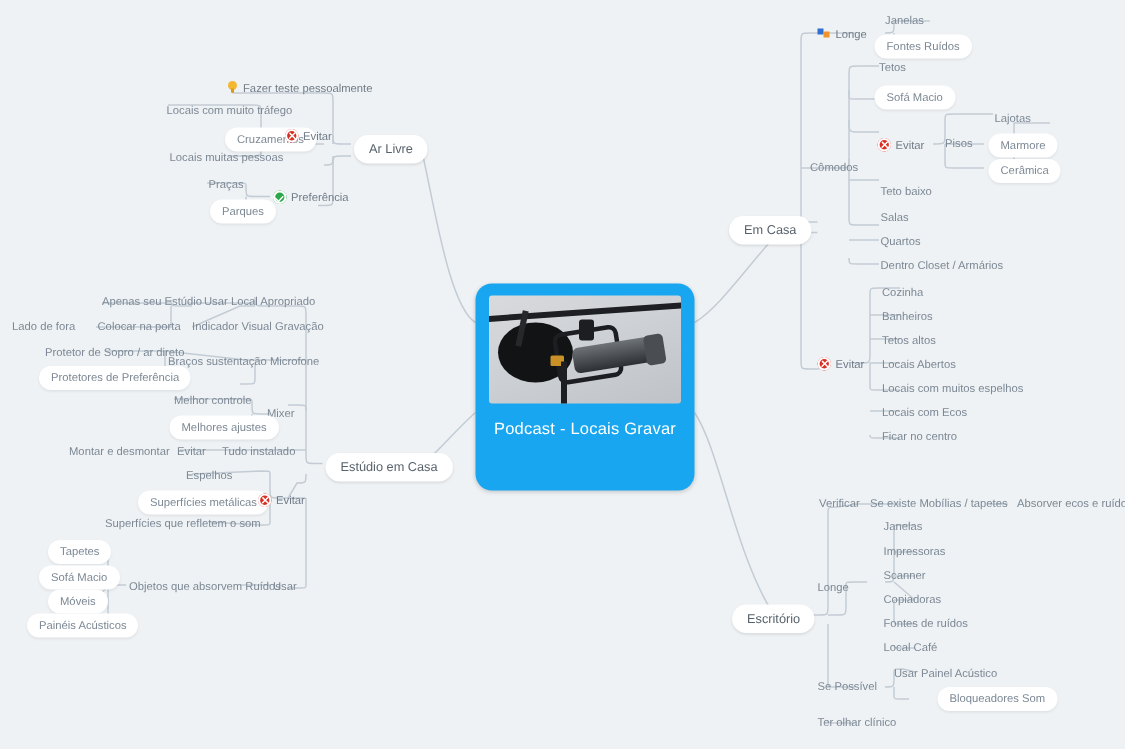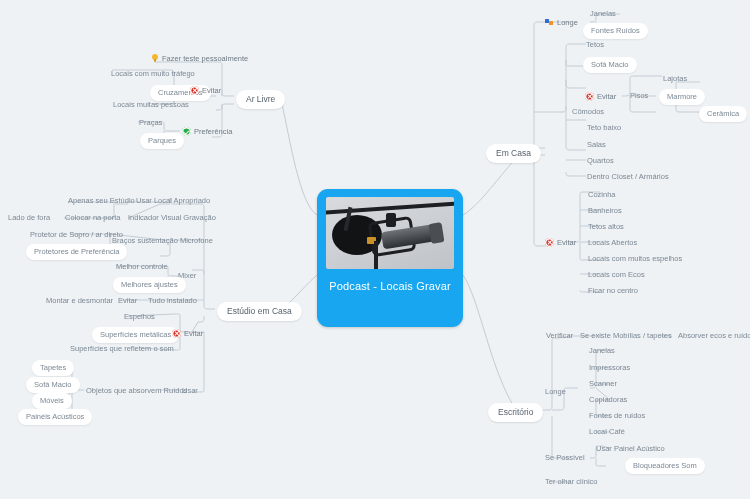--- a/index.html
+++ b/index.html
@@ -296,29 +296,29 @@
 
   <div class="node pill" style="left:486px; top:144px;">Em Casa</div>
   <div class="node" style="left:590px; top:10px;">Janelas</div>
   <div class="node icony" style="left:545px; top:18px;">
     <span class="ico ico-flag"></span>
     <span>Longe</span>
   </div>
   <div class="node pill l2" style="left:583px; top:23px;">Fontes Ruídos</div>
   <div class="node" style="left:586px; top:41px;">Tetos</div>
   <div class="node pill l2" style="left:583px; top:57px;">Sofá Macio</div>
-  <div class="node" style="left:540px; top:108px;margin-left:32px;">Cômodos</div>
+  <div class="node" style="left:540px; top:108px;">Cômodos</div>
   <div class="node icony" style="left:585px; top:92px;">
     <span class="ico ico-x"></span>
     <span>Evitar</span>
   </div>
   <div class="node" style="left:630px; top:92px;">Pisos</div>
   <div class="node" style="left:663px; top:75px;">Lajotas</div>
   <div class="node pill l2" style="left:659px; top:89px;">Marmore</div>
-  <div class="node pill l2" style="left:659px; top:106px;margin-left:40px;">Cerâmica</div>
+  <div class="node pill l2" style="left:659px; top:106px;">Cerâmica</div>
   <div class="node" style="left:587px; top:124px;">Teto baixo</div>
   <div class="node" style="left:587px; top:141px;">Salas</div>
   <div class="node" style="left:587px; top:157px;">Quartos</div>
   <div class="node" style="left:587px; top:173px;">Dentro Closet / Armários</div>
   <div class="node" style="left:588px; top:191px;">Cozinha</div>
   <div class="node" style="left:588px; top:207px;">Banheiros</div>
   <div class="node" style="left:588px; top:223px;">Tetos altos</div>
   <div class="node icony" style="left:545px; top:238px;">
     <span class="ico ico-x"></span>
     <span>Evitar</span>

